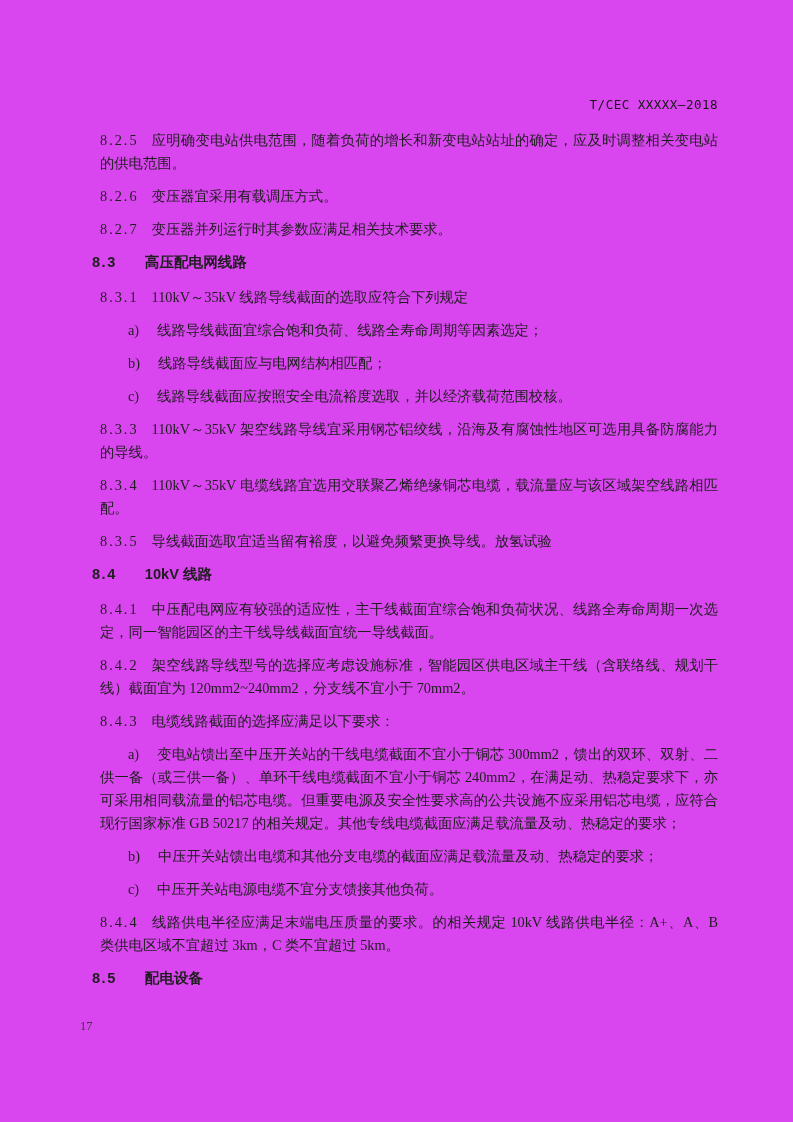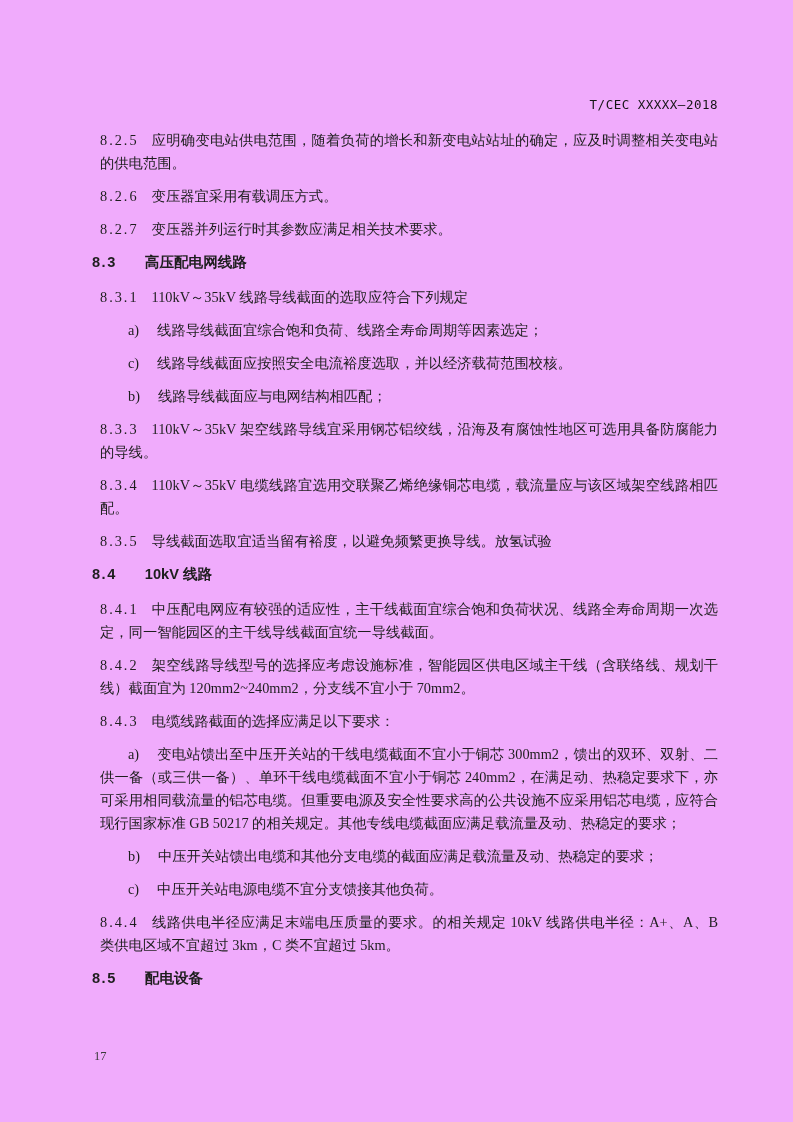--- a/index.html
+++ b/index.html
@@ -13,21 +13,21 @@
     position: relative;
     overflow: hidden;
     font-family: "Liberation Serif", "DejaVu Serif", serif;
     color: #1e1e1e;
   }
   .doc {
     position: absolute;
     inset: 0;
     box-sizing: border-box;
     padding: 97px 75px 0 92px;
-    background: #f0abfc;
+    background: #d946ef;
   }
   .header {
     text-align: right;
     font-family: "DejaVu Sans Mono", "Liberation Mono", monospace;
     font-size: 12.5px;
     line-height: 15px;
     letter-spacing: 0.5px;
     color: #151515;
     margin-bottom: 17px;
   }
@@ -57,44 +57,43 @@
     font-weight: 700;
     font-size: 14.6px;
     margin: 9px 0 12px 0;
   }
   .content p.para.heading .num {
     margin-right: 28px;
     letter-spacing: 1.5px;
   }
   .pageno {
     position: absolute;
-    left: 94px;
+    left: 80px;
     top: 1019px;
     font-size: 12.5px;
     color: #3a3a3a;
     font-family: "Liberation Serif", "DejaVu Serif", serif;
-    margin-top: 30px;
   }
 </style>
 </head>
 <body>
 
 <div class="doc">
   <div class="header">
     <span>T/CEC XXXXX—2018</span>
   </div>
   <div class="content" id="content">
       <p class="para clause"><span class="num">8.2.5</span><span class="txt">应明确变电站供电范围，随着负荷的增长和新变电站站址的确定，应及时调整相关变电站的供电范围。</span></p>
       <p class="para clause"><span class="num">8.2.6</span><span class="txt">变压器宜采用有载调压方式。</span></p>
       <p class="para clause"><span class="num">8.2.7</span><span class="txt">变压器并列运行时其参数应满足相关技术要求。</span></p>
       <p class="para heading"><span class="num">8.3</span><span class="txt">高压配电网线路</span></p>
       <p class="para clause"><span class="num">8.3.1</span><span class="txt">110kV～35kV 线路导线截面的选取应符合下列规定</span></p>
       <p class="para item"><span class="num">a)</span><span class="txt">线路导线截面宜综合饱和负荷、线路全寿命周期等因素选定；</span></p>
+      <p class="para item"><span class="num">b)</span><span class="txt">线路导线截面应与电网结构相匹配；</span></p>
       <p class="para item"><span class="num">c)</span><span class="txt">线路导线截面应按照安全电流裕度选取，并以经济载荷范围校核。</span></p>
-      <p class="para item"><span class="num">b)</span><span class="txt">线路导线截面应与电网结构相匹配；</span></p>
       <p class="para clause"><span class="num">8.3.3</span><span class="txt">110kV～35kV 架空线路导线宜采用钢芯铝绞线，沿海及有腐蚀性地区可选用具备防腐能力的导线。</span></p>
       <p class="para clause"><span class="num">8.3.4</span><span class="txt">110kV～35kV 电缆线路宜选用交联聚乙烯绝缘铜芯电缆，载流量应与该区域架空线路相匹配。</span></p>
       <p class="para clause"><span class="num">8.3.5</span><span class="txt">导线截面选取宜适当留有裕度，以避免频繁更换导线。放氢试验</span></p>
       <p class="para heading"><span class="num">8.4</span><span class="txt">10kV 线路</span></p>
       <p class="para clause"><span class="num">8.4.1</span><span class="txt">中压配电网应有较强的适应性，主干线截面宜综合饱和负荷状况、线路全寿命周期一次选定，同一智能园区的主干线导线截面宜统一导线截面。</span></p>
       <p class="para clause"><span class="num">8.4.2</span><span class="txt">架空线路导线型号的选择应考虑设施标准，智能园区供电区域主干线（含联络线、规划干线）截面宜为 120mm2~240mm2，分支线不宜小于 70mm2。</span></p>
       <p class="para clause"><span class="num">8.4.3</span><span class="txt">电缆线路截面的选择应满足以下要求：</span></p>
       <p class="para item"><span class="num">a)</span><span class="txt">变电站馈出至中压开关站的干线电缆截面不宜小于铜芯 300mm2，馈出的双环、双射、二供一备（或三供一备）、单环干线电缆截面不宜小于铜芯 240mm2，在满足动、热稳定要求下，亦可采用相同载流量的铝芯电缆。但重要电源及安全性要求高的公共设施不应采用铝芯电缆，应符合现行国家标准 GB 50217 的相关规定。其他专线电缆截面应满足载流量及动、热稳定的要求；</span></p>
       <p class="para item"><span class="num">b)</span><span class="txt">中压开关站馈出电缆和其他分支电缆的截面应满足载流量及动、热稳定的要求；</span></p>
       <p class="para item"><span class="num">c)</span><span class="txt">中压开关站电源电缆不宜分支馈接其他负荷。</span></p>

